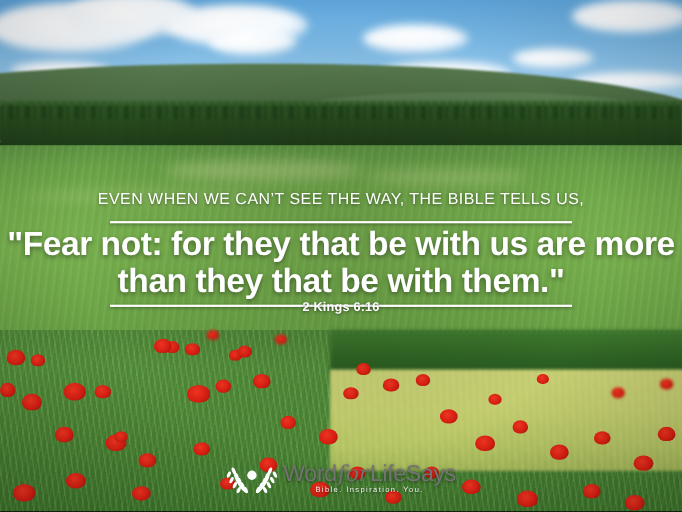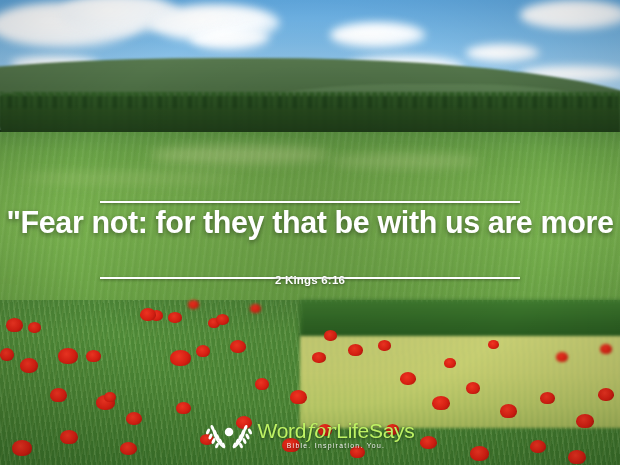--- a/index.html
+++ b/index.html
@@ -190,21 +190,21 @@
     position:absolute; left:0; top:418px; width:620px;
     display:flex; align-items:center; justify-content:center;
     gap:6px;
   }
   .wreath { width:46px; height:34px; flex:0 0 auto; }
   .logo-text {
     display:flex; flex-direction:column; align-items:center;
     line-height:1;
   }
   .wordmark {
-    color:#bef264;
+    color:#737373;
     font-size:21px;
     font-weight:400;
     letter-spacing:-0.3px;
     text-shadow:0 1px 3px rgba(0,0,0,0.5);
     white-space:nowrap;
   }
   .wordmark .script {
     font-family:"DejaVu Serif", serif;
     font-style:italic;
     font-size:20px;
@@ -315,25 +315,27 @@
     <div class="poppy blur-more" style="left:556px; top:352px; width:12px; height:10px;"></div>
     <div class="poppy blur-more" style="left:600px; top:344px; width:12px; height:10px;"></div>
     <div class="poppy blur-more" style="left:250px; top:304px; width:11px; height:9px;"></div>
     <div class="poppy blur-more" style="left:188px; top:300px; width:11px; height:9px;"></div>
 
     <div class="vignette"></div>
   </div>
 
   <div class="overlay">
 
+    <div class="eyebrow">EVEN WHEN WE CAN’T SEE THE WAY, THE BIBLE TELLS US,</div>
 
     <div class="rule rule-top"></div>
 
     <div class="quote">
       <span class="l1">"Fear not: for they that be with us are more</span>
+      <span class="l2">than they that be with them."</span>
     </div>
 
     <div class="rule rule-bottom"></div>
 
     <div class="attribution">2 Kings 6:16</div>
 
     <div class="logo">
       <svg class="wreath" viewBox="0 0 92 68">
         <g fill="#ffffff">
 

